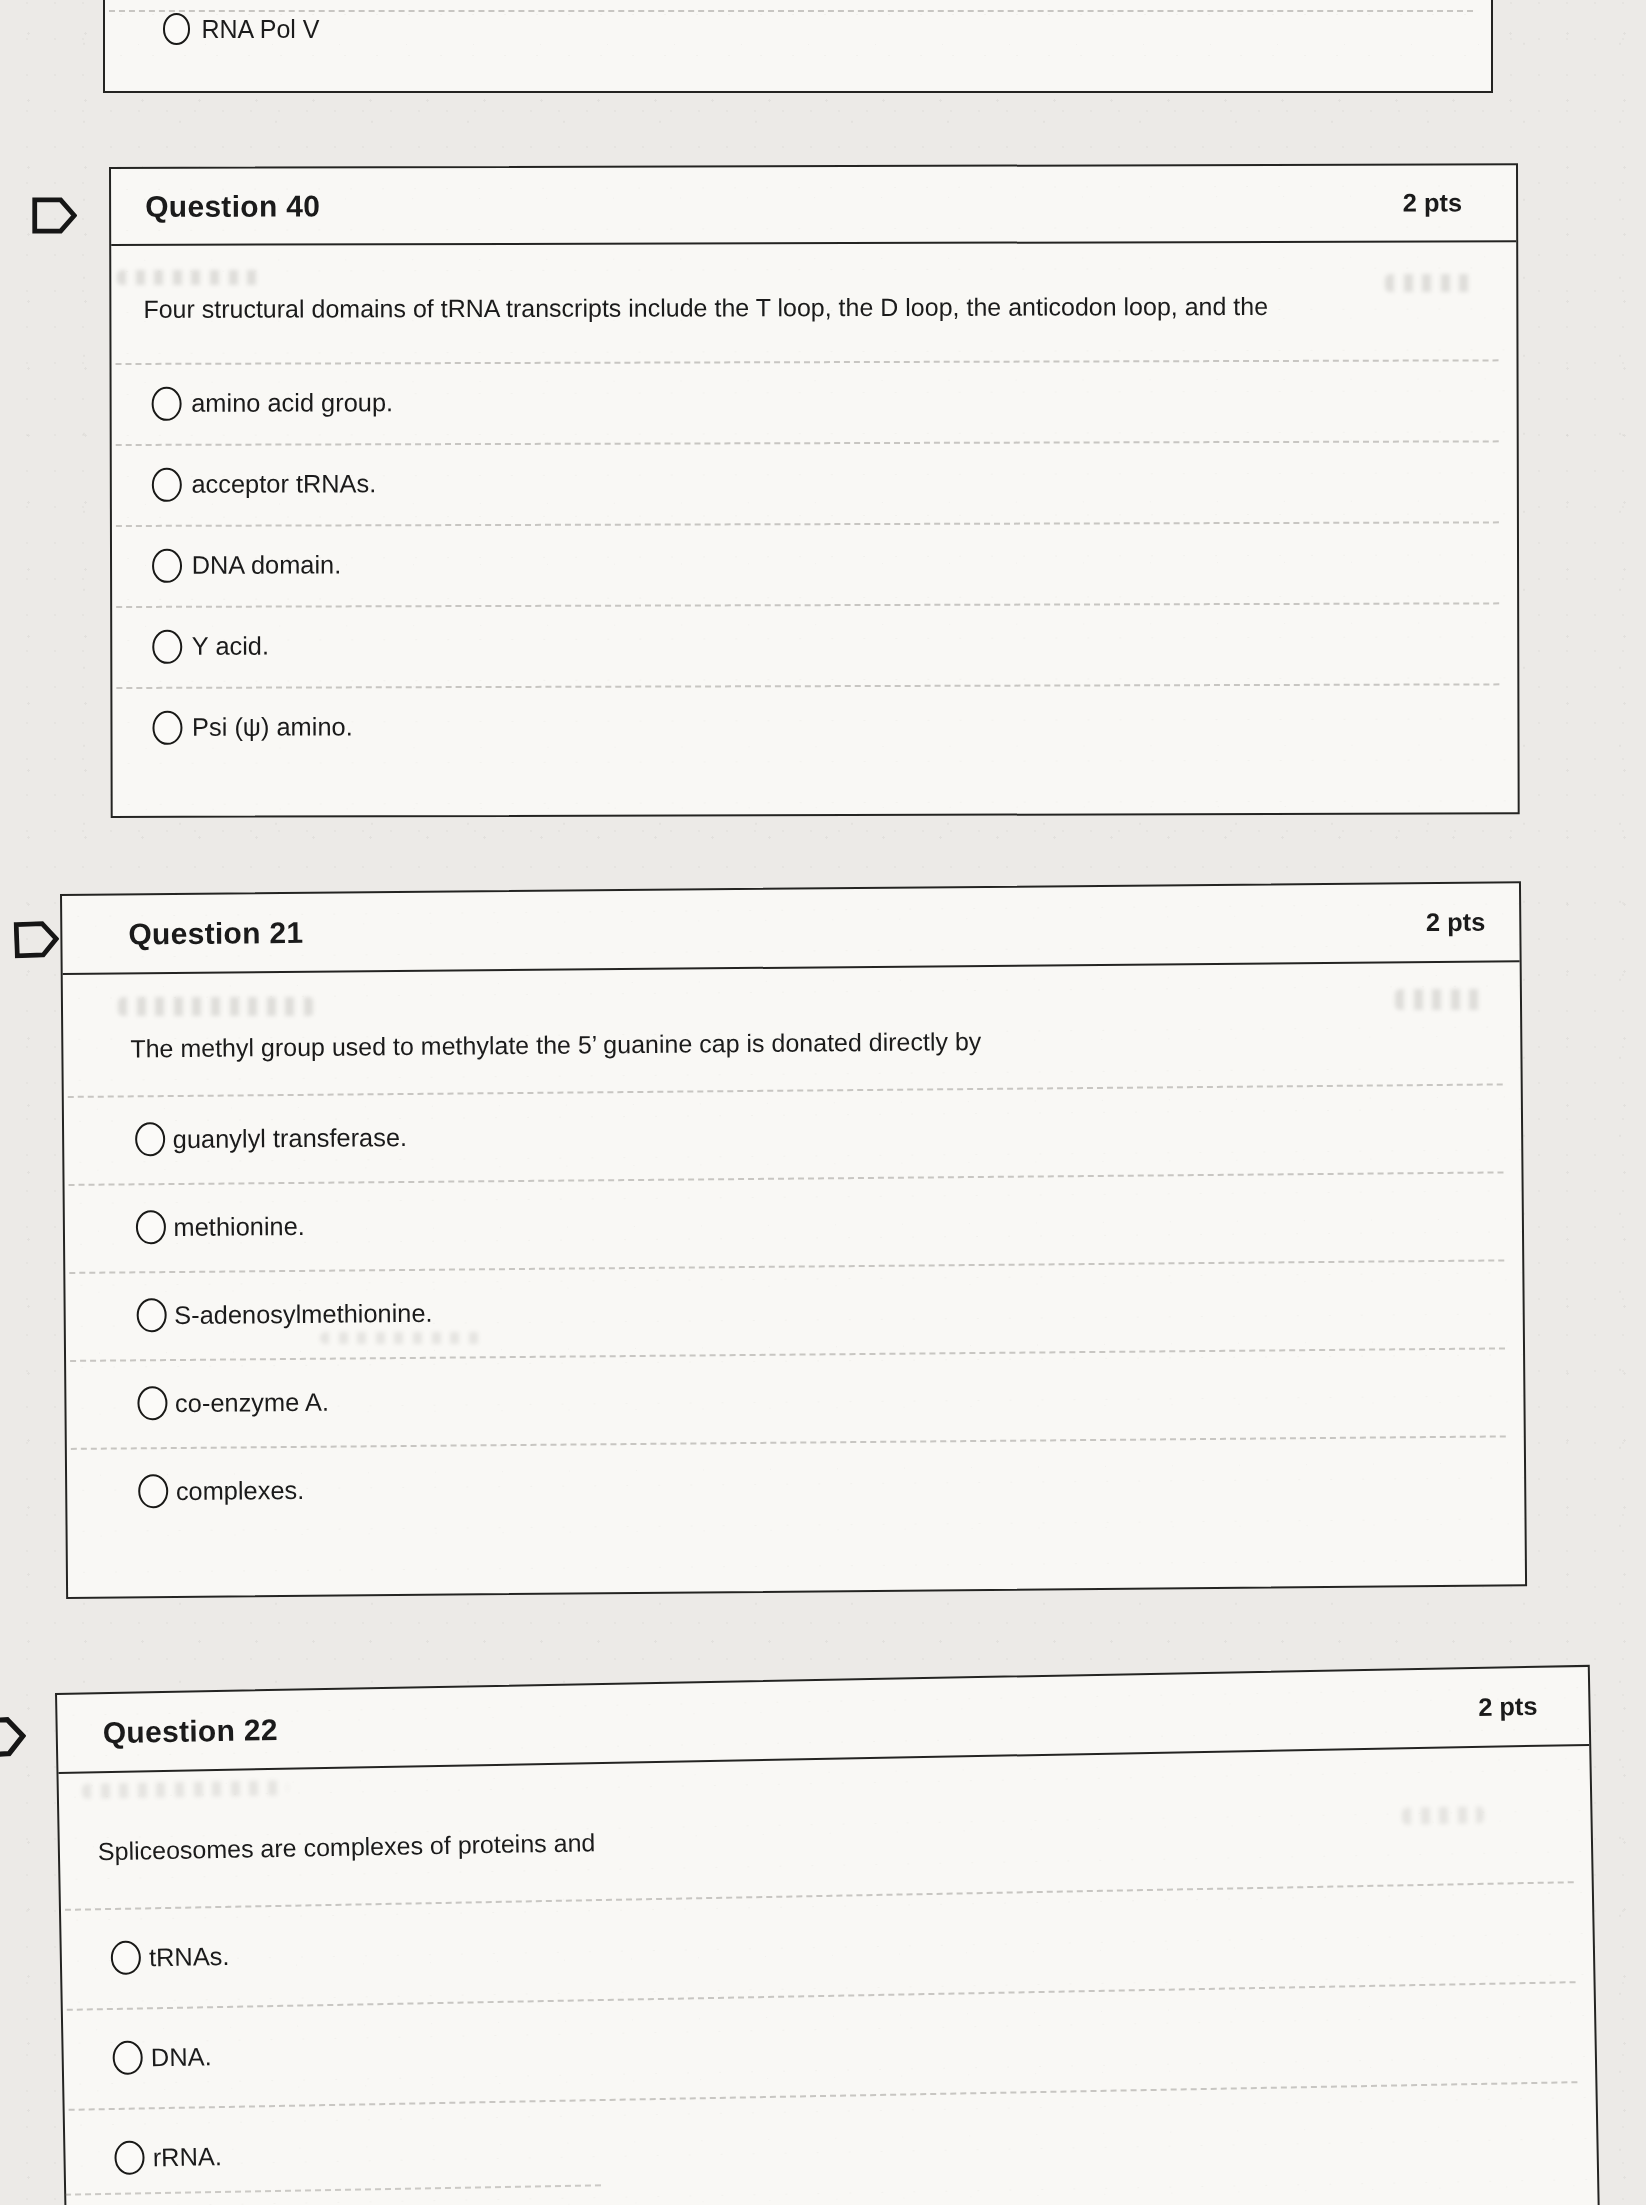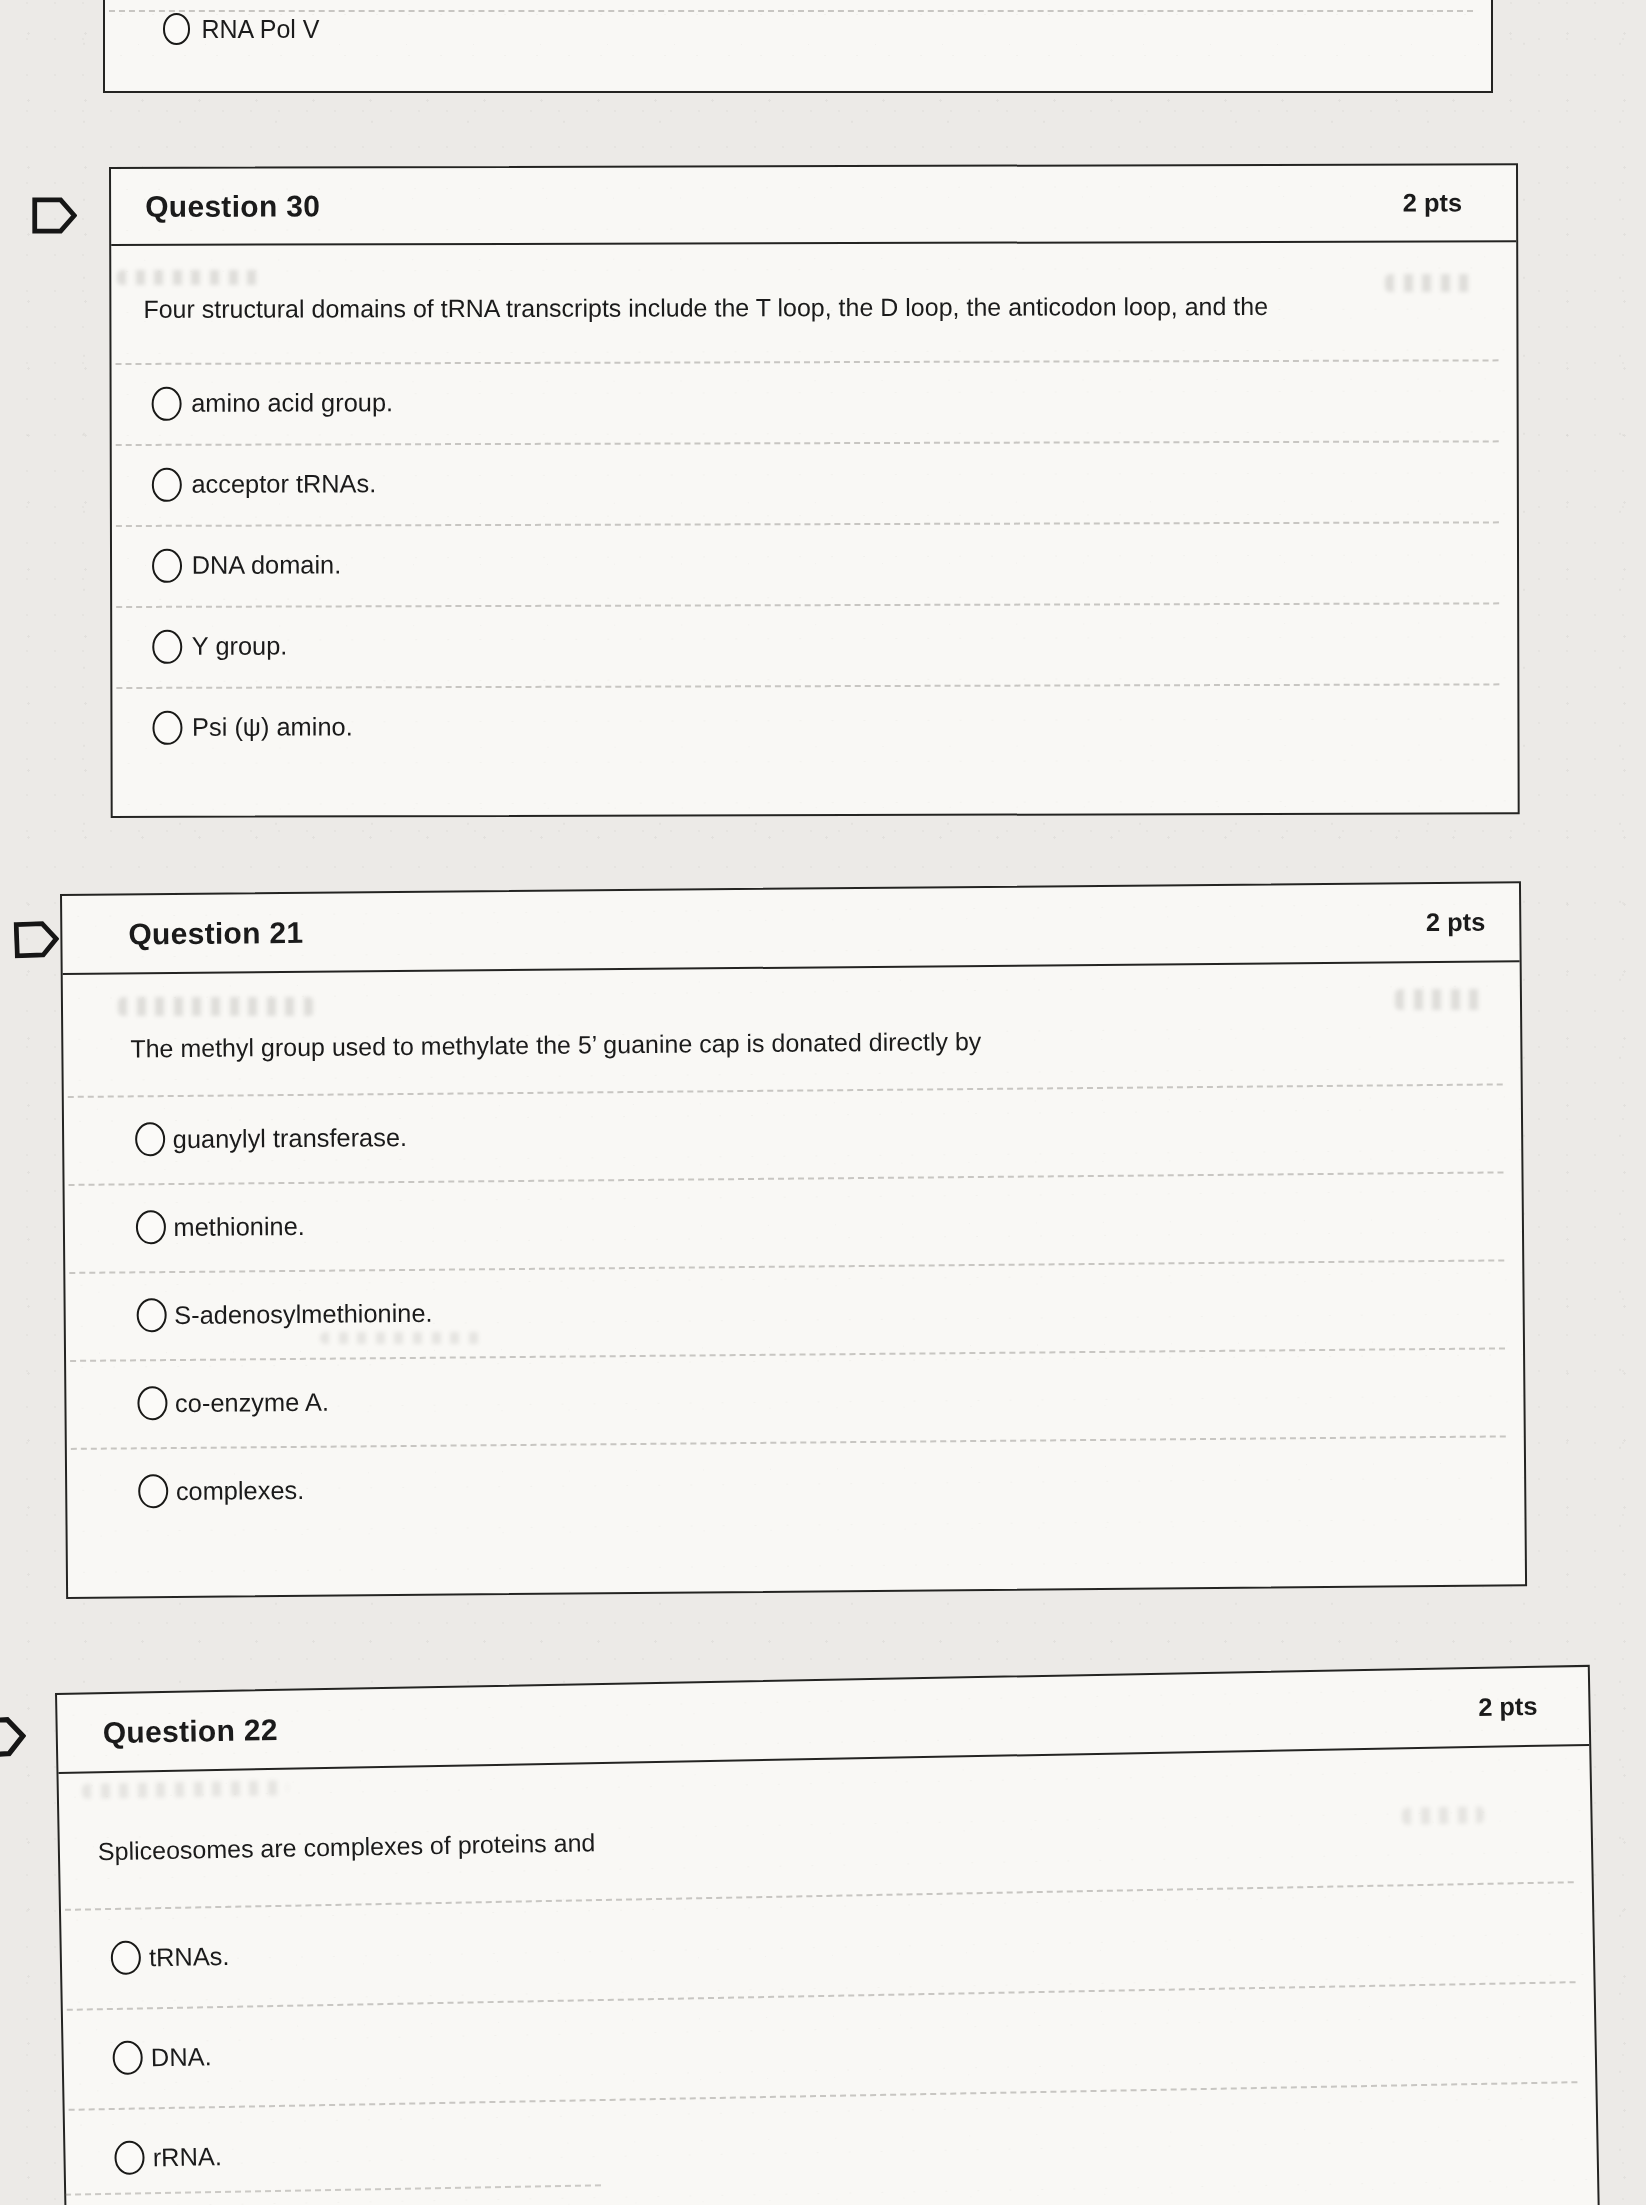--- a/index.html
+++ b/index.html
@@ -63,41 +63,41 @@
     <span class="opt-label" style="font-size:25px;">RNA Pol V</span>
   </div>
 </div>
 
 <svg class="flag" style="left:32px; top:197px;" width="45" height="37" viewBox="0 0 66 54">
   <polygon points="4,4 42,4 62,27 42,50 4,50" fill="none" stroke="#161616" stroke-width="7"></polygon>
 </svg>
 
 <div class="qbox" style="left:109px; top:167px; width:1409px; height:651px; transform:rotate(-0.15deg); transform-origin:top left;">
   <div class="qheader" style="height:77px; padding:0 54px 0 34px;">
-    <span class="qtitle">Question 30</span>
+    <span class="qtitle">Question 40</span>
     <span class="qpts">2 pts</span>
   </div>
   <div>
     <p class="prompt" style="margin:47px 41px 0 32px;">Four structural domains of tRNA transcripts include the T loop, the D loop, the anticodon loop, and the</p>
     <div class="opts" style="margin-top:38px;">
       <div class="opt" style="height:81px; padding-left:40px;">
         <span class="radio" style="margin-right:9.6px;"></span>
         <span class="opt-label">amino acid group.</span>
       </div>
       <div class="opt" style="height:81px; padding-left:40px;">
         <span class="radio" style="margin-right:9.6px;"></span>
         <span class="opt-label">acceptor tRNAs.</span>
       </div>
       <div class="opt" style="height:81px; padding-left:40px;">
         <span class="radio" style="margin-right:9.6px;"></span>
         <span class="opt-label">DNA domain.</span>
       </div>
       <div class="opt" style="height:81px; padding-left:40px;">
         <span class="radio" style="margin-right:9.6px;"></span>
-        <span class="opt-label">Y group.</span>
+        <span class="opt-label">Y acid.</span>
       </div>
       <div class="opt" style="height:81px; padding-left:40px;">
         <span class="radio" style="margin-right:9.6px;"></span>
         <span class="opt-label">Psi (ψ) amino.</span>
       </div>
     </div>
   </div>
 </div>
 
 <svg class="flag" style="left:13.7px; top:921px; transform:rotate(-2deg);" width="45" height="37" viewBox="0 0 66 54">

